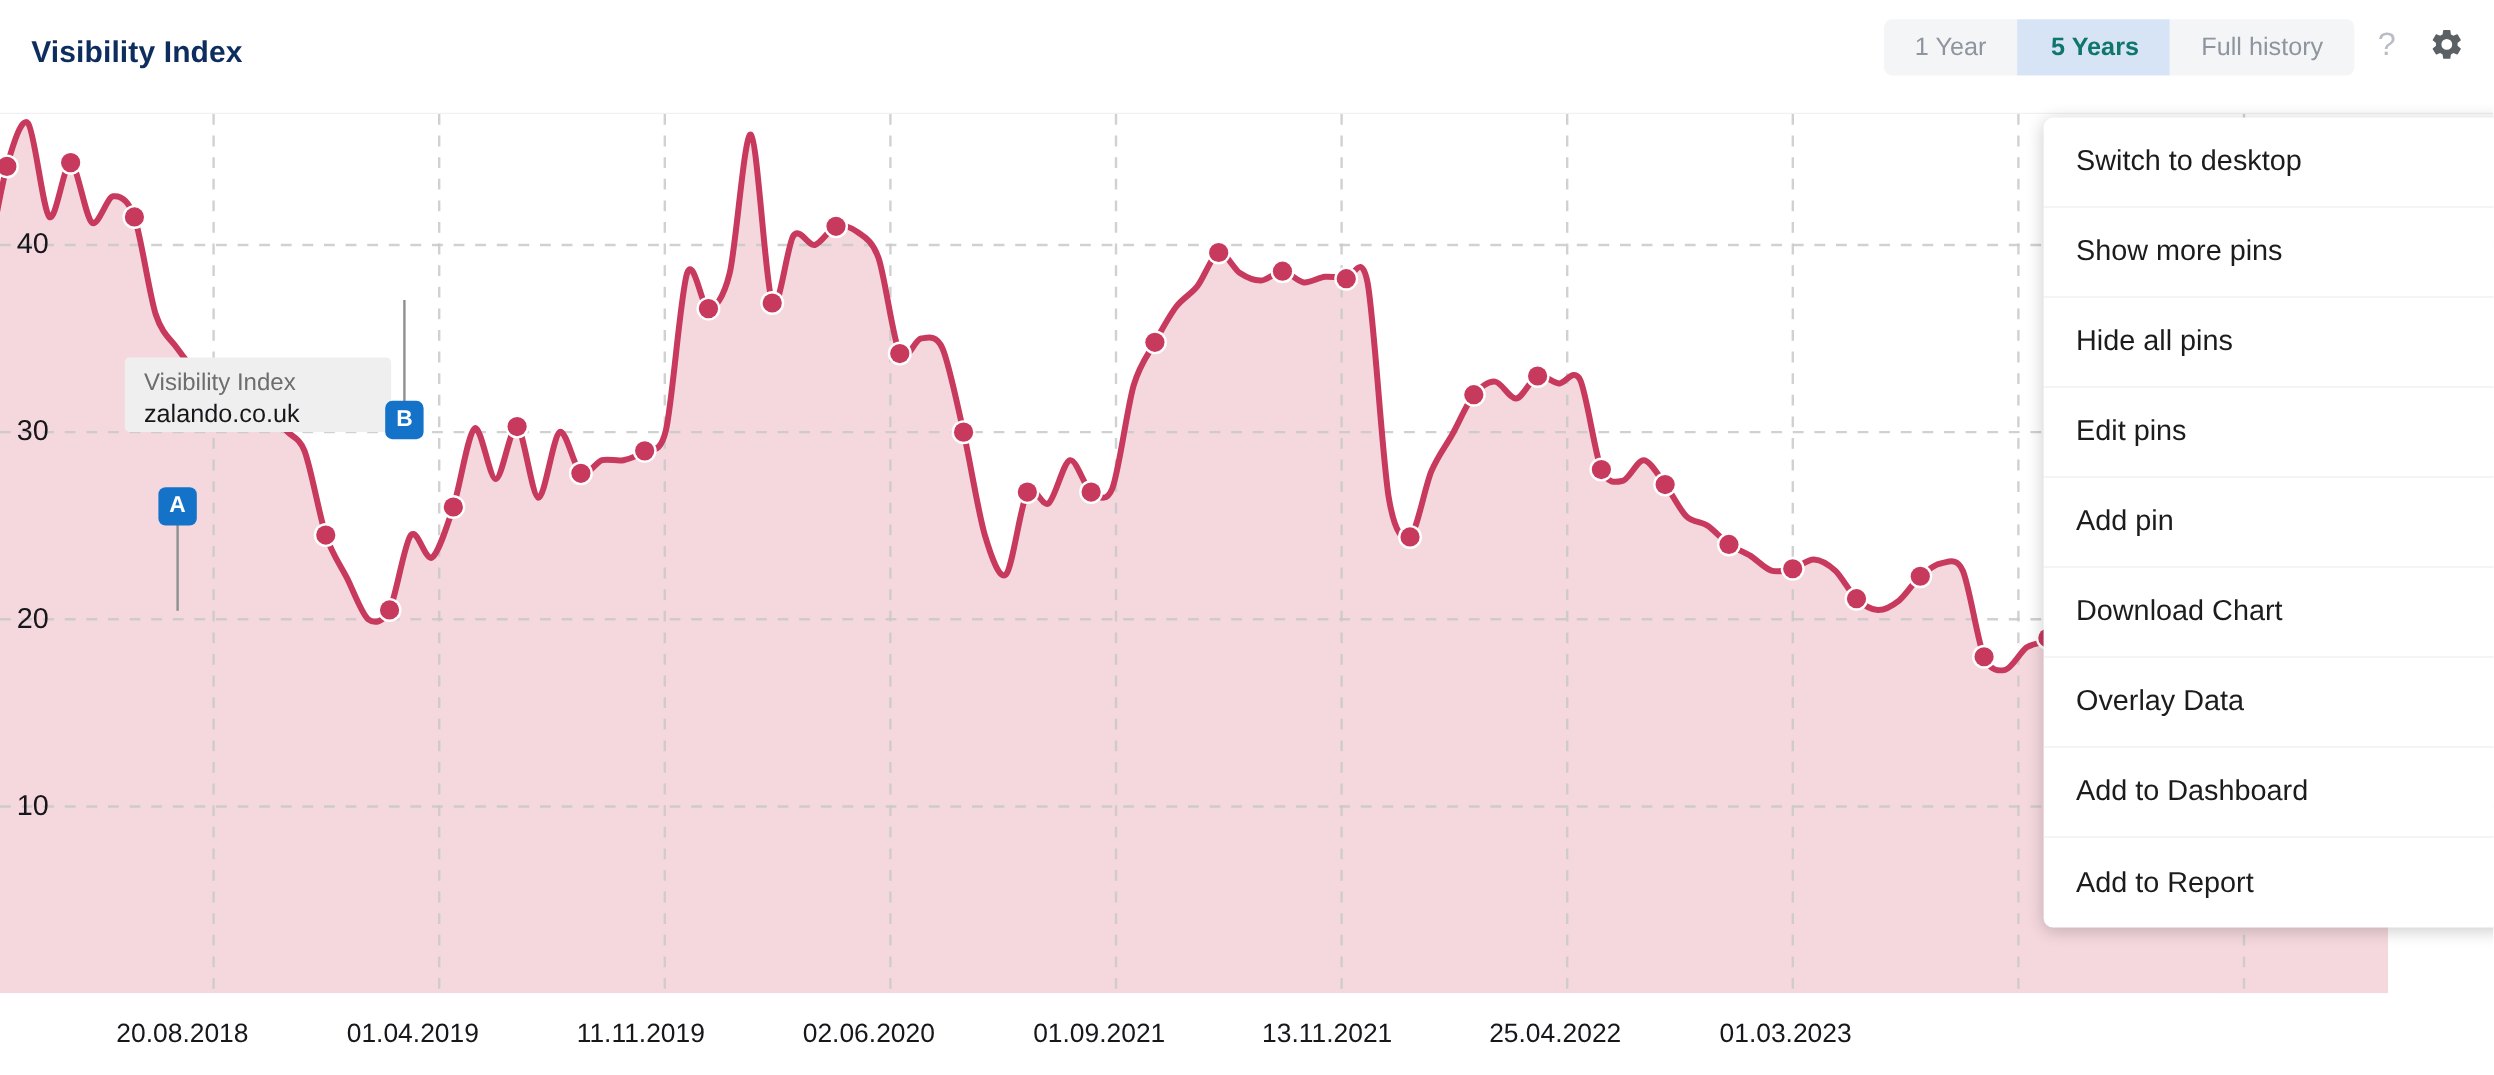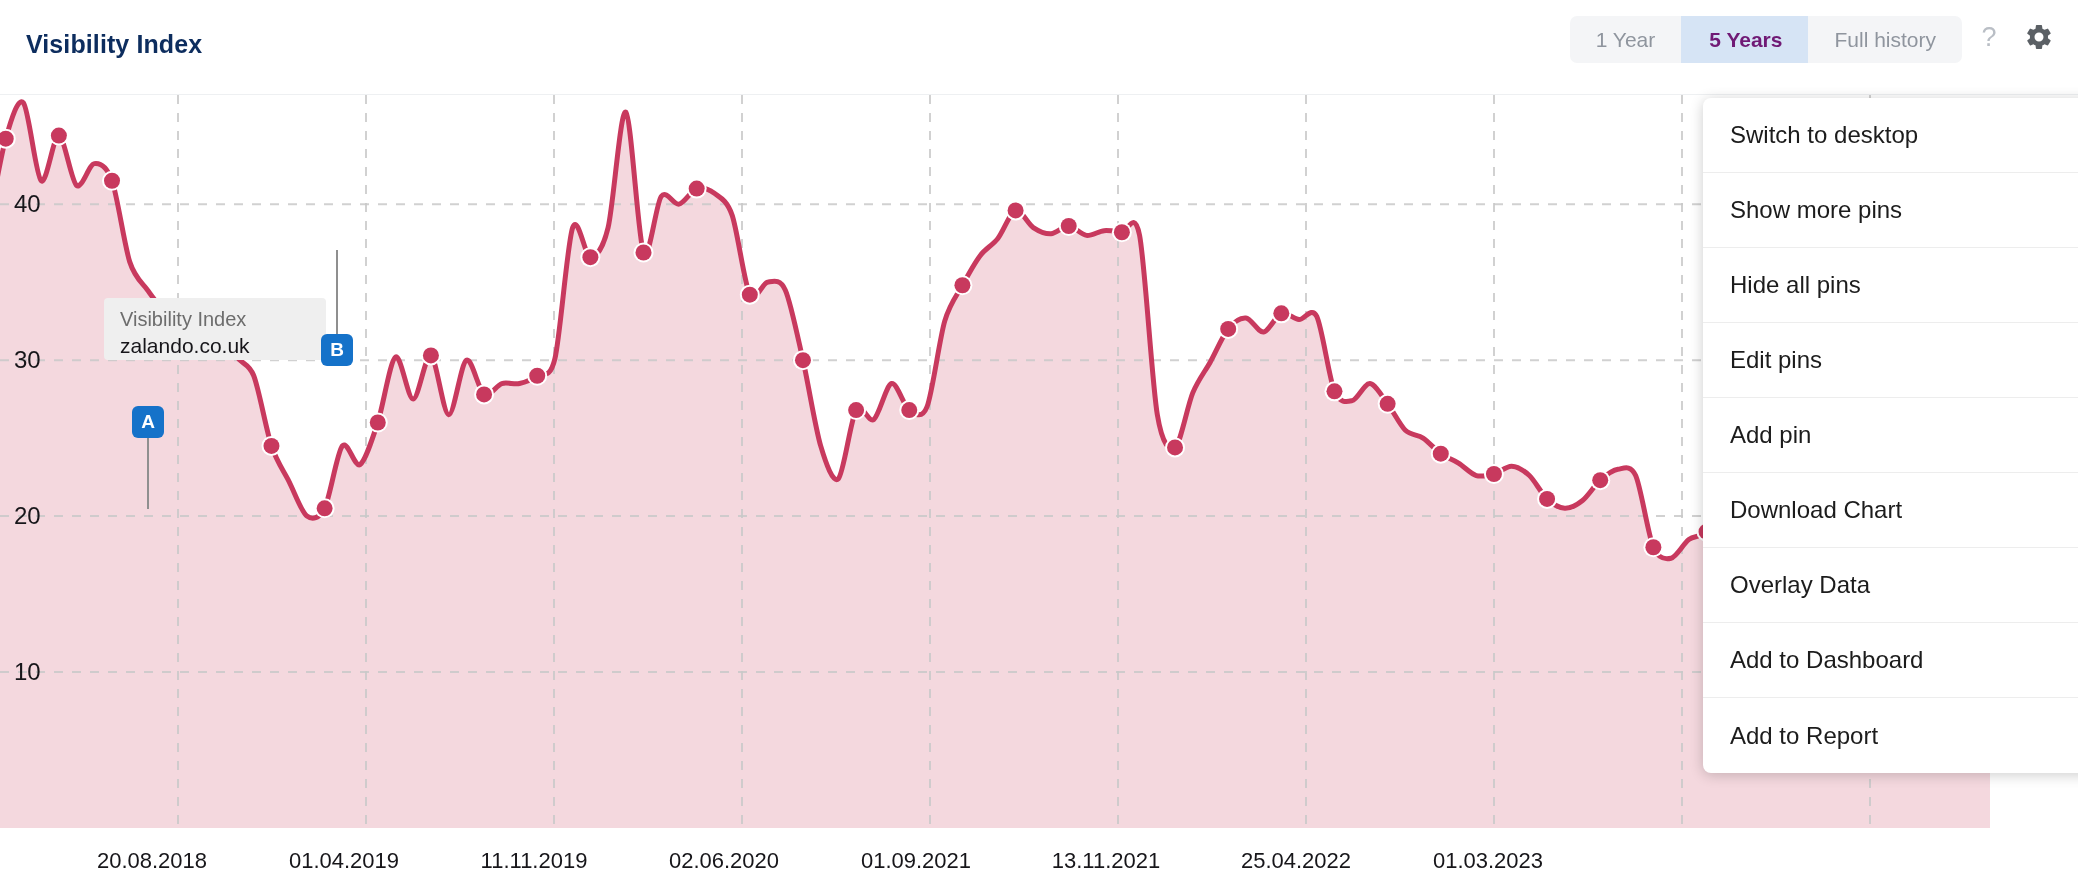--- a/index.html
+++ b/index.html
@@ -28,21 +28,21 @@
     position:absolute; right:116px; top:16px;
     height:47px; background:#f4f5f7; border-radius:7px;
     display:flex; align-items:stretch; overflow:hidden;
   }
   .seg {
     display:flex; align-items:center; justify-content:center;
     padding:0 26px; font-size:21px; color:#8f959e; cursor:pointer;
     white-space:nowrap;
   }
   .seg.active {
-    background:#d6e4f5; color:#701a75; font-weight:bold;padding-left:28px;
+    background:#d6e4f5; color:#0f766e; font-weight:bold;padding-left:28px;
   }
   .help-icon {
     position:absolute; right:76px; top:22px;
     font-size:27px; color:#b9bec5; cursor:pointer; font-weight:normal;
     width:26px; text-align:center;
   }
   .gear {
     position:absolute; right:24px; top:22px;
     width:30px; height:30px; cursor:pointer;
   }

